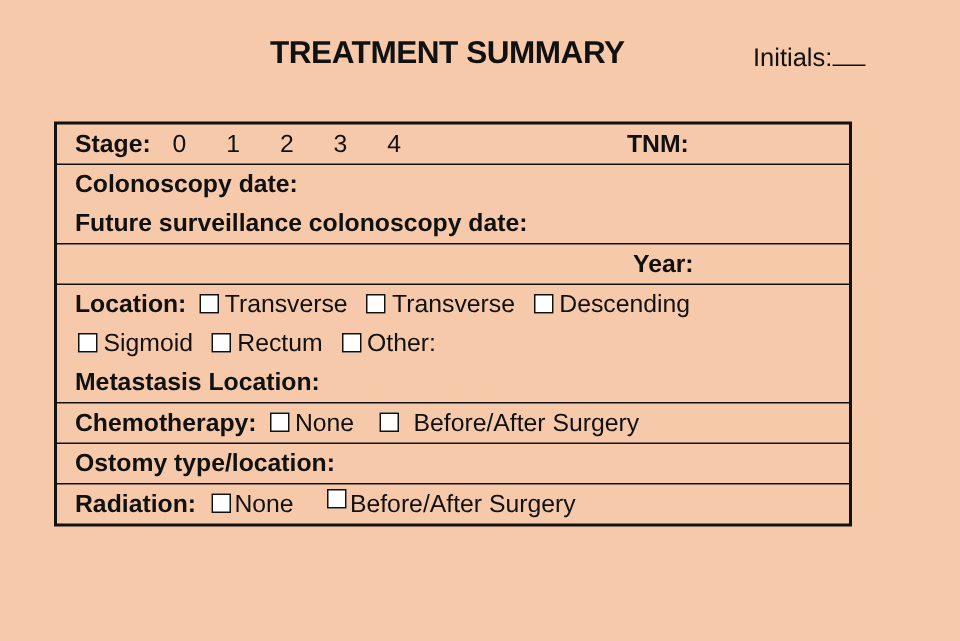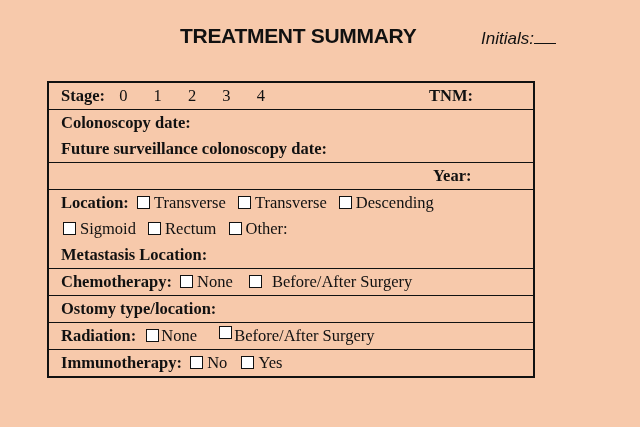--- a/index.html
+++ b/index.html
@@ -1,21 +1,21 @@
 <!DOCTYPE html>
 <html><head>
 <meta charset="utf-8">
 <style>
   html, body { margin:0; padding:0; }
   body { width:640px; height:427px; background:#f7c9ab; position:relative; overflow:hidden;
          font-family:"Liberation Sans", sans-serif; color:#111; }
   .title { position:absolute; left:180px; top:24px; font-size:21px; font-weight:bold; letter-spacing:-0.3px; }
-  .initials { position:absolute; left:481px; top:29px; font-size:17px; font-style:italic; }
+  .initials { position:absolute; left:502px; top:29px; font-size:17px; }
   .initials .blank { display:inline-block; width:22px; border-bottom:1.5px solid #111; height:14px; vertical-align:baseline; }
-  .form { position:absolute; left:47px; top:81px; width:488px; border:2px solid #111; box-sizing:border-box;font-family:Liberation Serif, serif; }
+  .form { position:absolute; left:36px; top:81px; width:532px; border:2px solid #111; box-sizing:border-box; }
   .row { border-bottom:1.5px solid #111; padding:0 12px; font-size:16.5px; position:relative; }
   .row:last-child { border-bottom:none; }
   .line { height:26px; line-height:26px; white-space:nowrap; position:relative; }
   .b { font-weight:bold; }
   .right-label { position:absolute; left:368px; top:0; font-weight:bold; }
   .right-label.year { left:372px; }
   .num { margin-left:14px; }
   .num:first-of-type { margin-left:10px; }
   .cb { display:inline-block; width:13px; height:13px; border:1.5px solid #111; background:#fff; vertical-align:-1px; margin:0 4px 0 4px; box-sizing:border-box; }
   .opt { margin-right:4px; }
@@ -80,20 +80,13 @@
   </div>
 
   <div class="row">
     <div class="line">
       <span class="b">Radiation:</span>
       <span class="cb" style="margin-left:6px;margin-right:2px"></span><span class="opt">None</span>
       <span class="cb" style="margin-left:14px;margin-right:2px;vertical-align:2px"></span><span>Before/After Surgery</span>
     </div>
   </div>
 
-  <div class="row">
-    <div class="line">
-      <span class="b">Immunotherapy:</span>
-      <span class="cb"></span><span class="opt">No</span>
-      <span class="cb" style="margin-left:6px"></span><span>Yes</span>
-    </div>
-  </div>
 </div>
 
 </body></html>

